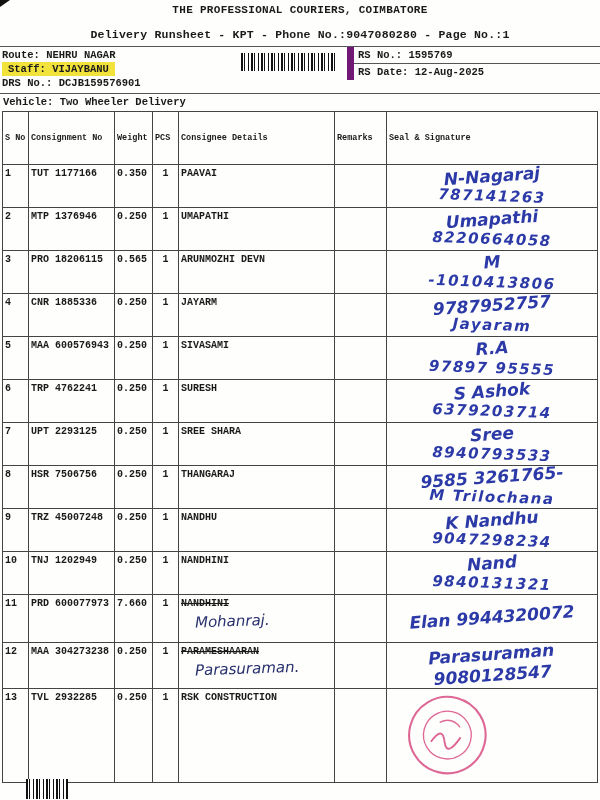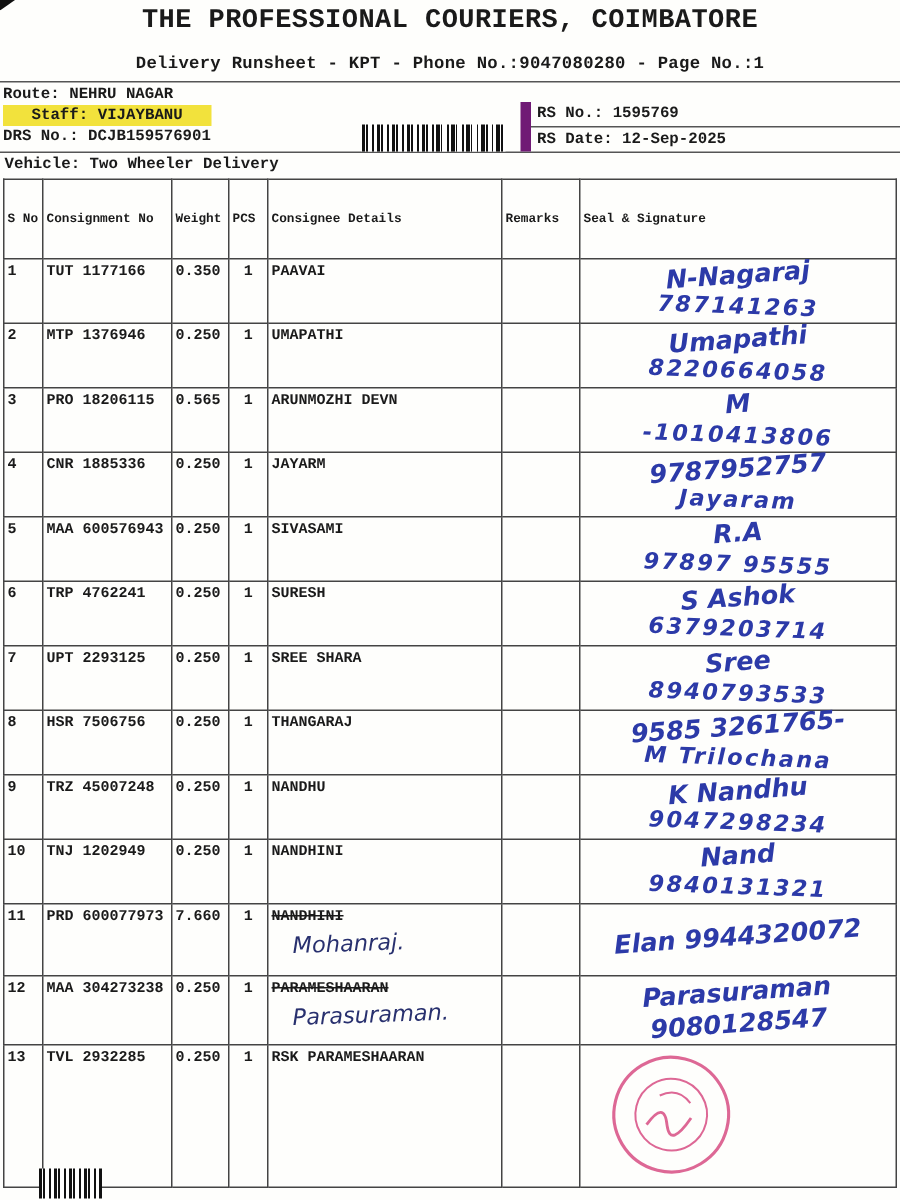--- a/index.html
+++ b/index.html
@@ -8,27 +8,27 @@
     width:600px; height:800px;
     margin:0 auto;
     background:#fefefc;
     font-family:"Liberation Mono","DejaVu Sans Mono",monospace;
     color:#1a1a1a;
     overflow:hidden;
     border-right:2px solid #cfcfc8;
   }
   .corner-mark{ position:absolute; left:0; top:0; width:10px; height:7px; background:#111;
     clip-path:polygon(0 0,100% 0,0 100%); }
-  .title { text-align:center; font-weight:bold; font-size:18px; padding-top:4px; letter-spacing:.3px; }
+  .title { text-align:center; font-weight:bold; font-size:11px; padding-top:4px; letter-spacing:.3px; }
   .subtitle { text-align:center; font-weight:bold; font-size:11.5px; margin-top:12px; letter-spacing:.2px; }
 
-  .info-box { display:flex; border-top:1px solid #555; border-bottom:1px solid #555; margin-top:5px; align-items:flex-end;font-family:Liberation Mono, monospace; }
+  .info-box { display:flex; border-top:1px solid #555; border-bottom:1px solid #555; margin-top:5px; align-items:flex-start;font-family:Liberation Mono, monospace; }
   .info-left { flex:1; padding:1px 2px 2px 2px; font-size:10.5px; font-weight:bold; line-height:1.35; }
   .info-line { white-space:pre; }
-  .hl { background:var(--hl); display:inline-block; padding:0 19px; }
+  .hl { background:var(--hl); display:inline-block; padding:0 6px; }
   .barcode { background:repeating-linear-gradient(90deg,#111 0px,#111 2px,#fff 2px,#fff 3px,#111 3px,#111 4px,#fff 4px,#fff 7px,#111 7px,#111 8px,#fff 8px,#fff 10px); }
   .top-barcode { width:96px; height:18px; margin-top:6px; margin-right:10px; }
   .rs-box { width:246px; border-left:7px solid #701a75; font-size:10.5px; font-weight:bold; }
   .rs-row { padding:2px 4px; }
   .rs-row:first-child { border-bottom:1px solid #555; }
   .vehicle-line { font-size:10.5px; font-weight:bold; padding:2px 3px 3px 3px; }
 
   table { width:596px; margin-left:2px; border-collapse:collapse; table-layout:fixed; }
   th, td { border:1px solid #444; }
   th { font-size:8.5px; font-weight:bold; text-align:left; padding:19px 2px; height:14px; }
@@ -61,21 +61,21 @@
 
   <div class="info-box">
     <div class="info-left">
       <div class="info-line"><span>Route:</span> <span>NEHRU NAGAR</span></div>
       <div class="info-line"><span class="hl"><span>Staff:</span> <span>VIJAYBANU</span></span></div>
       <div class="info-line"><span>DRS No.:</span> <span>DCJB159576901</span></div>
     </div>
     <div class="barcode top-barcode"></div>
     <div class="rs-box">
       <div class="rs-row"><span>RS No.:</span> <span>1595769</span></div>
-      <div class="rs-row"><span>RS Date:</span> <span>12-Sep-2025</span></div>
+      <div class="rs-row"><span>RS Date:</span> <span>12-Aug-2025</span></div>
     </div>
   </div>
 
   <div class="vehicle-line"><span>Vehicle:</span> <span>Two Wheeler Delivery</span></div>
 
   <table>
     <colgroup>
       <col style="width:26px">
         <col style="width:86px">
         <col style="width:38px">
@@ -236,21 +236,21 @@
           <td></td>
           <td class="sig">
             <div class="hw sig-line s0">Parasuraman 9080128547</div>
           </td>
         </tr>
         <tr>
           <td>13</td>
           <td>TVL 2932285</td>
           <td>0.250</td>
           <td class="c">1</td>
-          <td><span>RSK PARAMESHAARAN</span></td>
+          <td><span>RSK CONSTRUCTION</span></td>
           <td></td>
           <td class="sig"><span class="stamp"><svg viewBox="0 0 90 90" width="86" height="86">
                 <g stroke="#d84e84" fill="none">
                   <circle cx="45" cy="45" r="40" stroke-width="2.2"></circle>
                   <circle cx="45" cy="45" r="25" stroke-width="1.4"></circle>
                   <path d="M30 56 q8 -20 14 -3 q6 15 15 -9" stroke-width="2"></path>
                   <path d="M34 34 q11 -9 22 0" stroke-width="1.4"></path>
                 </g>
               </svg></span></td>
         </tr>

